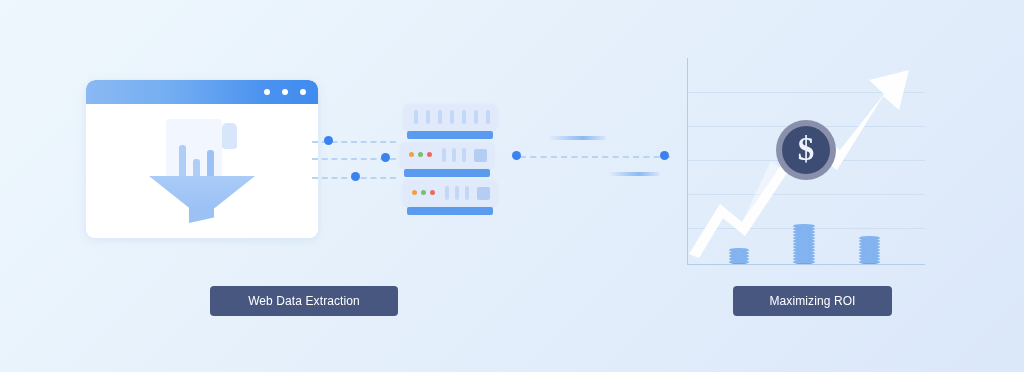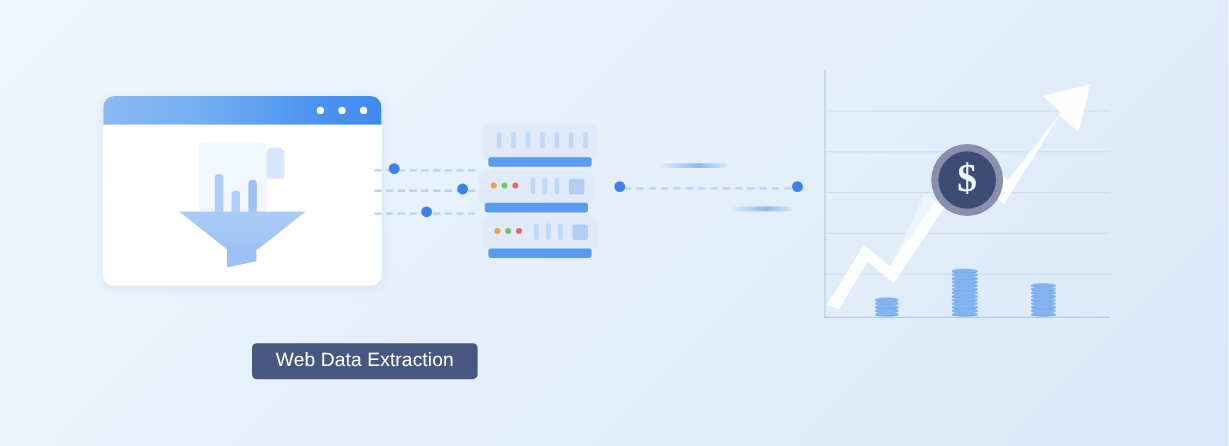--- a/index.html
+++ b/index.html
@@ -261,21 +261,21 @@
     box-sizing: border-box;
   }
 
   
   .badge {
     position: absolute;
     height: 30px;
     border-radius: 4px;
     background: #475780;
     color: #ffffff;
-    font-size: 16px;
+    font-size: 12px;
     display: flex;
     align-items: center;
     justify-content: center;
     padding: 0 18px;
     box-sizing: border-box;
     letter-spacing: 0.1px;
     white-space: nowrap;
   }
   .badge.left  { left: 210px; top: 286px; width: 188px; }
   .badge.right { left: 733px; top: 286px; width: 159px; }
@@ -410,14 +410,15 @@
       <div class="coin"></div>
     </div>
 
     <div class="dollar-coin">
       <div class="dollar-coin-inner">$</div>
     </div>
   </div>
 
   <div class="badge left">Web Data Extraction</div>
 
+  <div class="badge right">Maximizing ROI</div>
 
 </div>
 
 </body></html>

